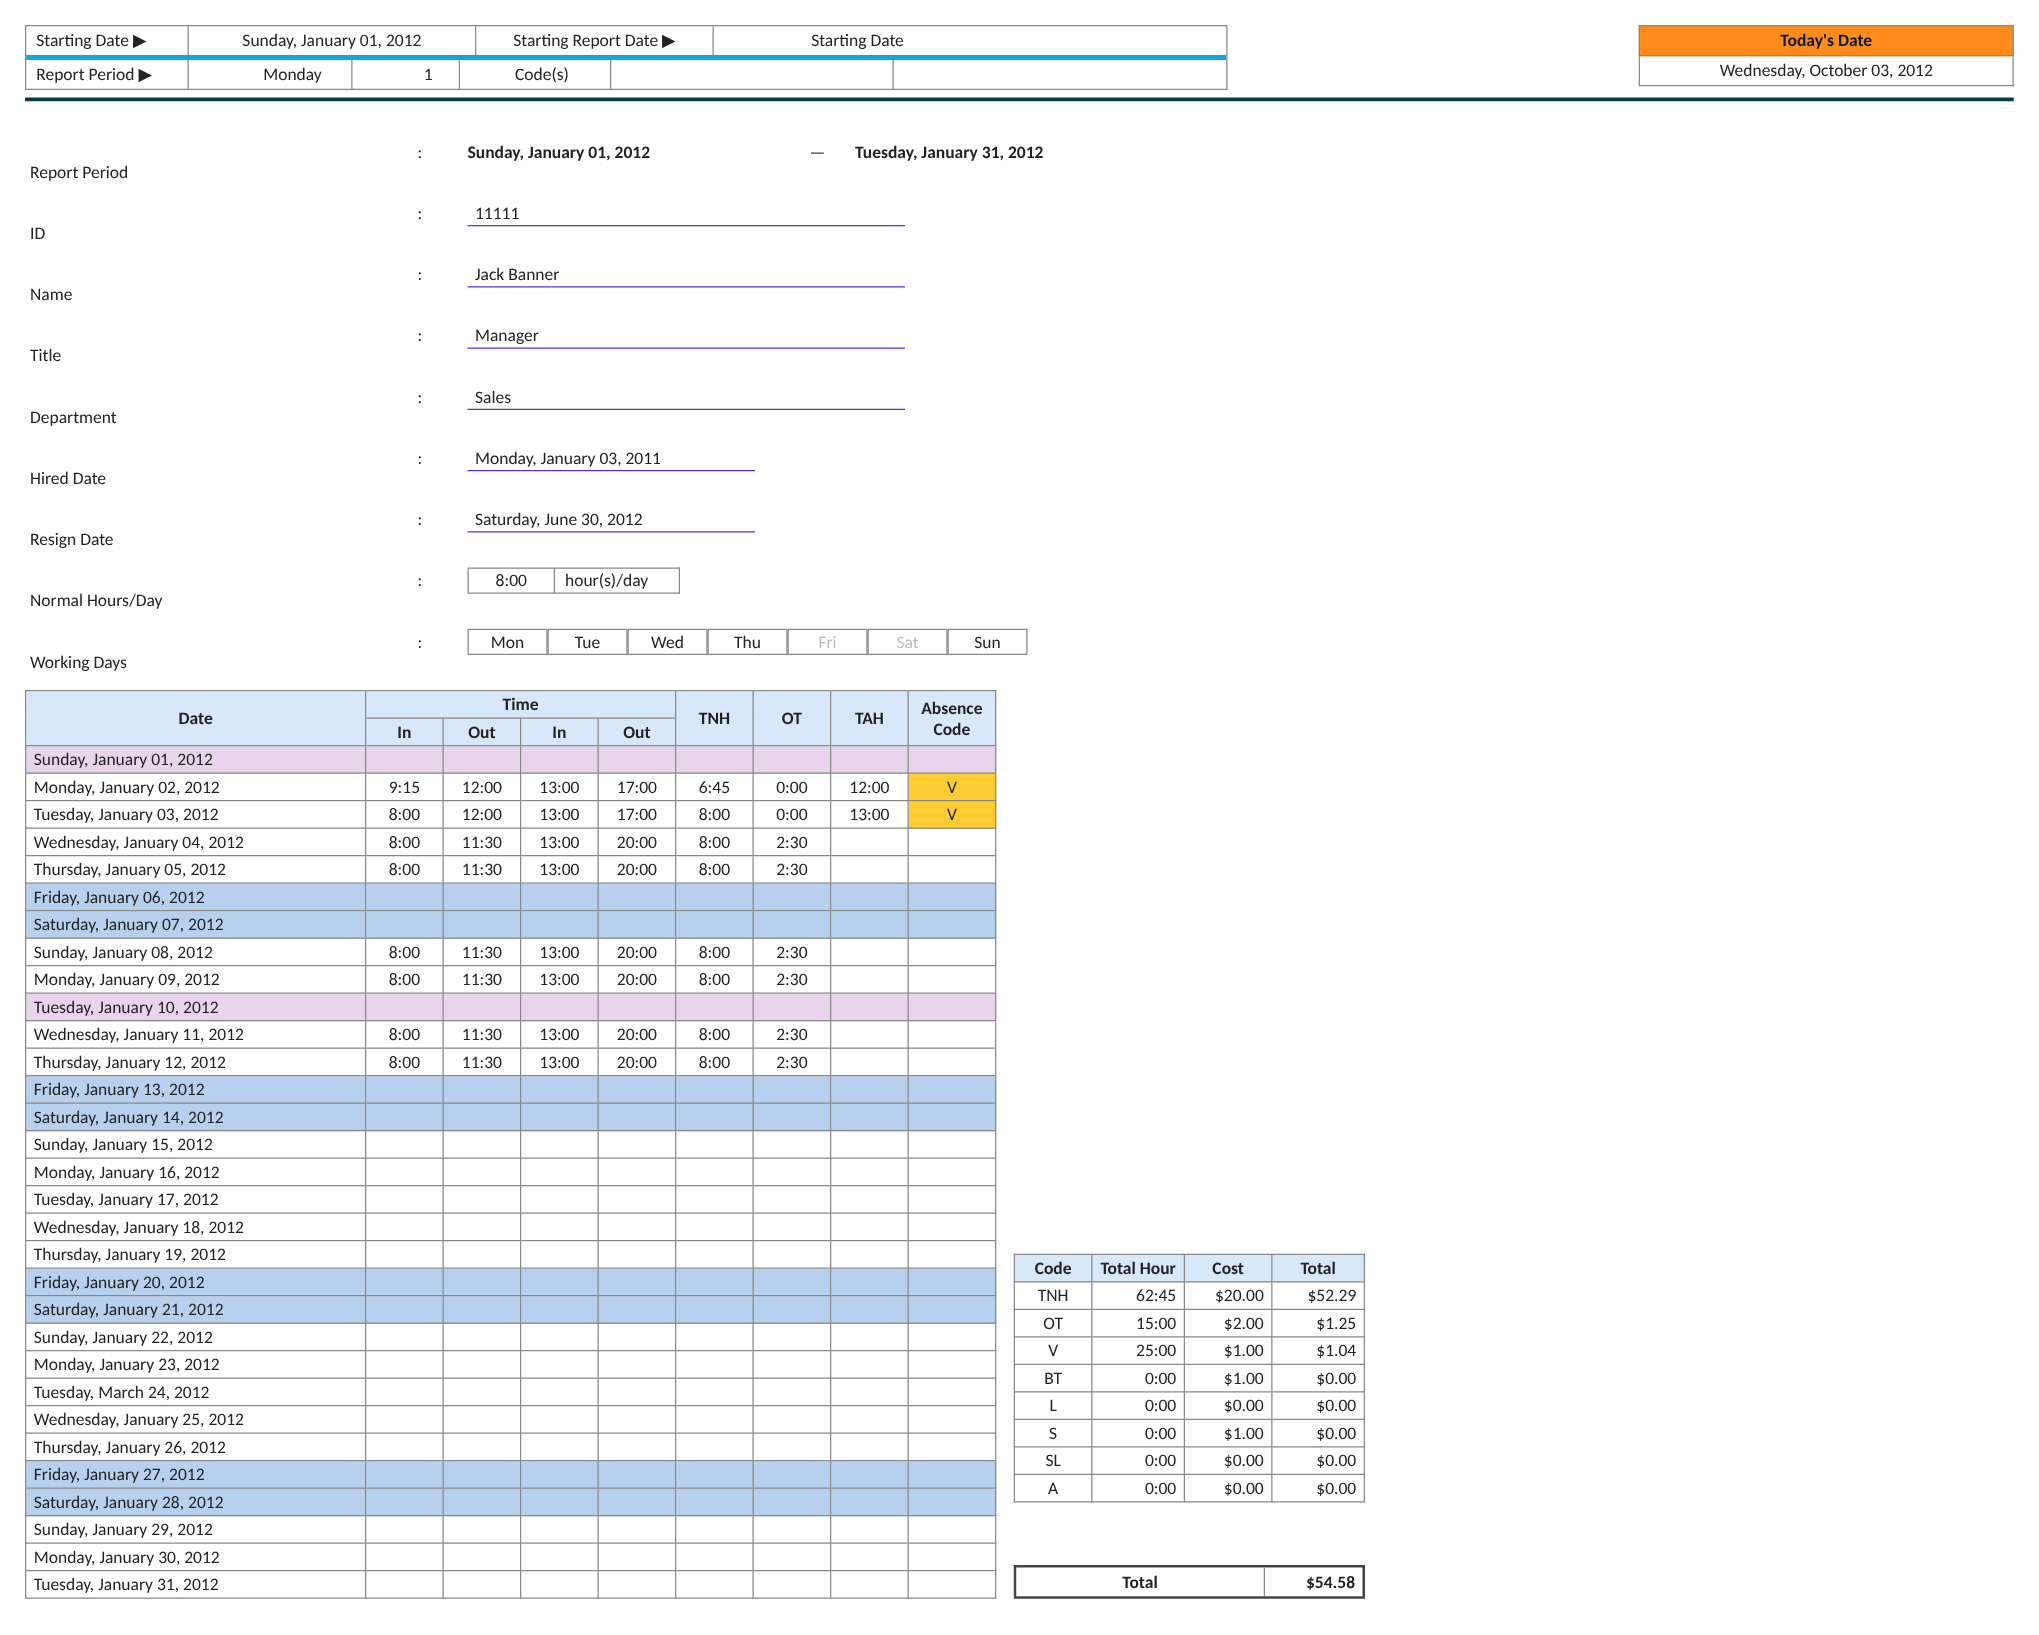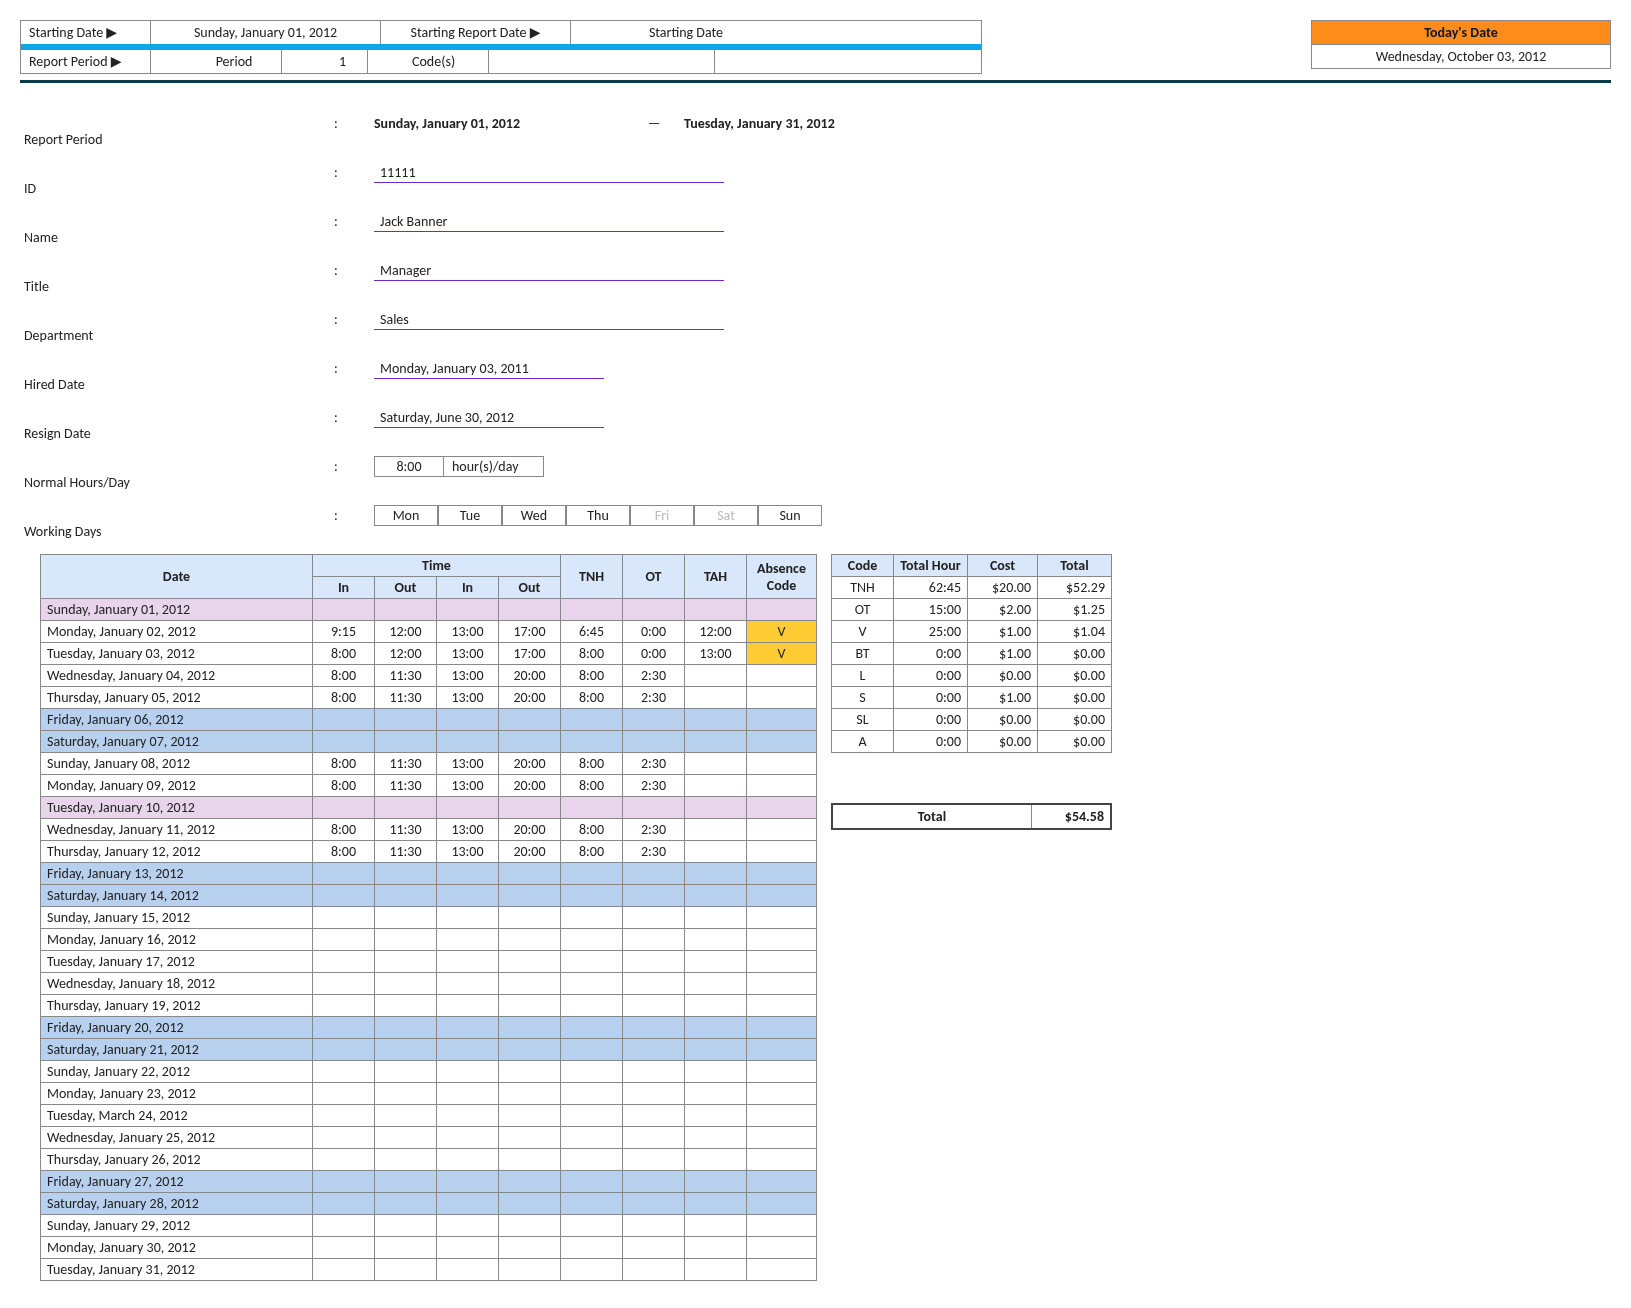--- a/index.html
+++ b/index.html
@@ -14,21 +14,21 @@
   .top-bar {
     display: flex;
     gap: 0;
     margin-bottom: 4px;
   }
   .top-left {
     border: 1px solid #888;
   }
   .top-row {
     display: flex;
-    border-bottom: 6px solid #0ea5e9;
+    border-bottom: 4px solid #0ea5e9;
   }
   .top-row:last-child { border-bottom: none; gap: 36px; }
   .top-cell {
     padding: 3px 8px;
     border-right: 1px solid #888;
     min-height: 22px;
     display: flex;
     align-items: center;
   }
   .top-cell:last-child { border-right: none; }
@@ -90,22 +90,21 @@
   .day-cell {
     border: 1px solid #888;
     padding: 1px 0;
     width: 64px;
     text-align: center;
   }
   .day-off { color: #bbb; }
   .main-flex {
     display: flex;
     gap: 14px;
-    align-items: flex-start;
-    margin-left: 20px;
+    align-items: flex-end;
   }
   table {
     border-collapse: collapse;
   }
   .ts-table th, .ts-table td {
     border: 1px solid #888;
     padding: 2px 6px;
     font-weight: normal;
     font-size: 14px;
     height: 22px;
@@ -158,21 +157,21 @@
 <div class="top-bar">
   <div class="top-left">
     <div class="top-row">
       <div class="top-cell" style="width:130px">Starting Date ▶</div>
       <div class="top-cell" style="width:230px;justify-content:center">Sunday, January 01, 2012</div>
       <div class="top-cell" style="width:190px;justify-content:center">Starting Report Date ▶</div>
       <div class="top-cell" style="width:230px;justify-content:center">Starting Date</div>
     </div>
     <div class="top-row">
       <div class="top-cell" style="width:130px">Report Period ▶</div>
-      <div class="top-cell" style="width:95px;justify-content:center">Period</div>
+      <div class="top-cell" style="width:95px;justify-content:center">Monday</div>
       <div class="top-cell" style="width:50px;justify-content:center">1</div>
       <div class="top-cell" style="width:85px">Code(s)</div>
       <div class="top-cell" style="width:190px;border-right:1px solid #888"></div>
       <div class="top-cell" style="width:230px"></div>
     </div>
   </div>
   <div style="flex:1"></div>
   <div>
     <div class="todays-date-box">Today's Date</div>
     <div class="todays-date-val">Wednesday, October 03, 2012</div>

